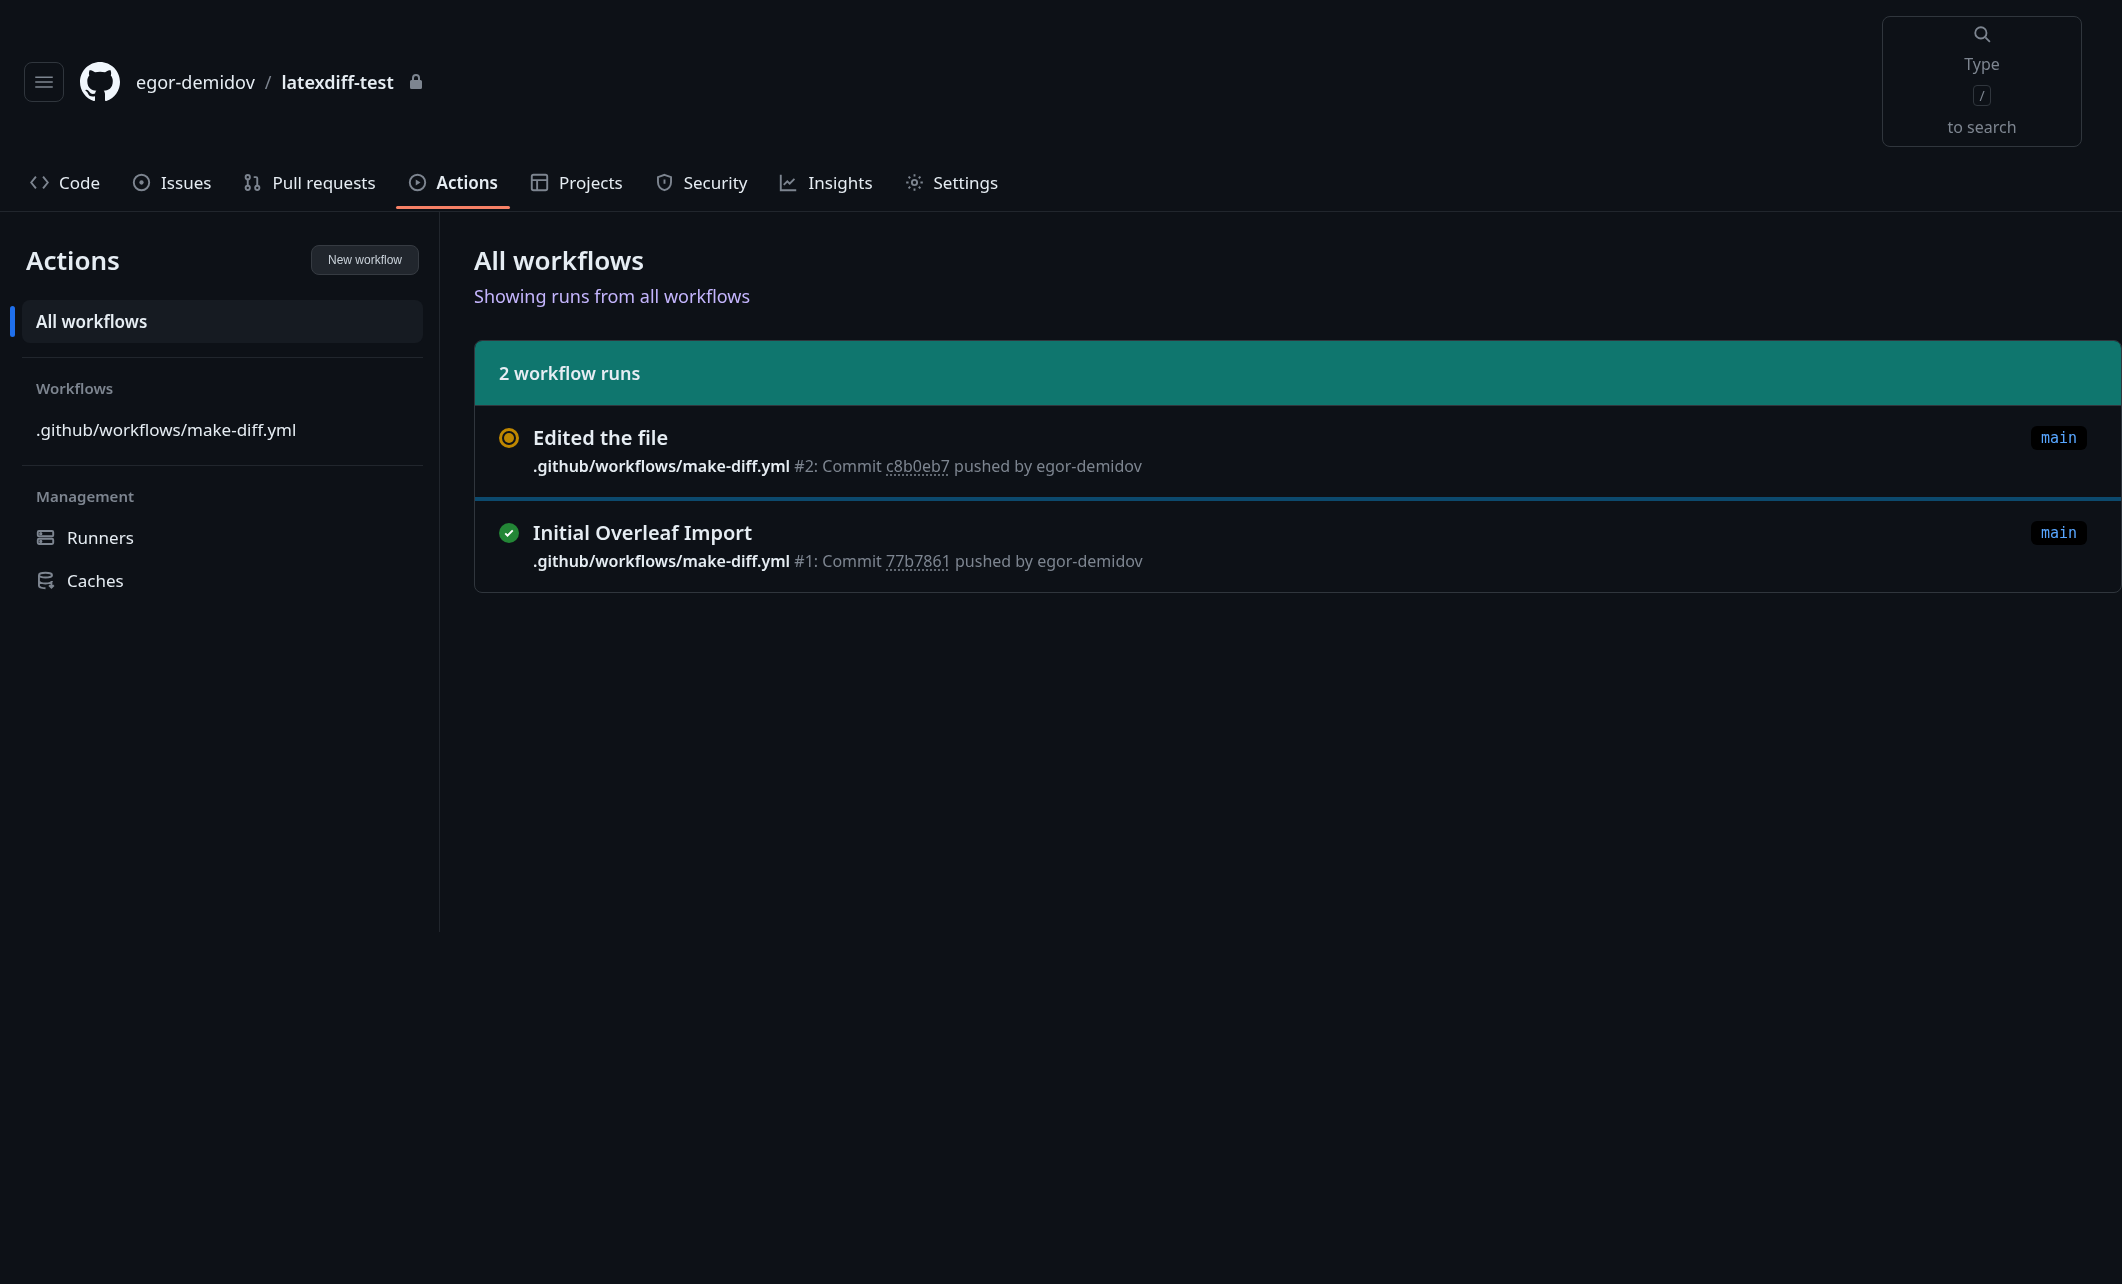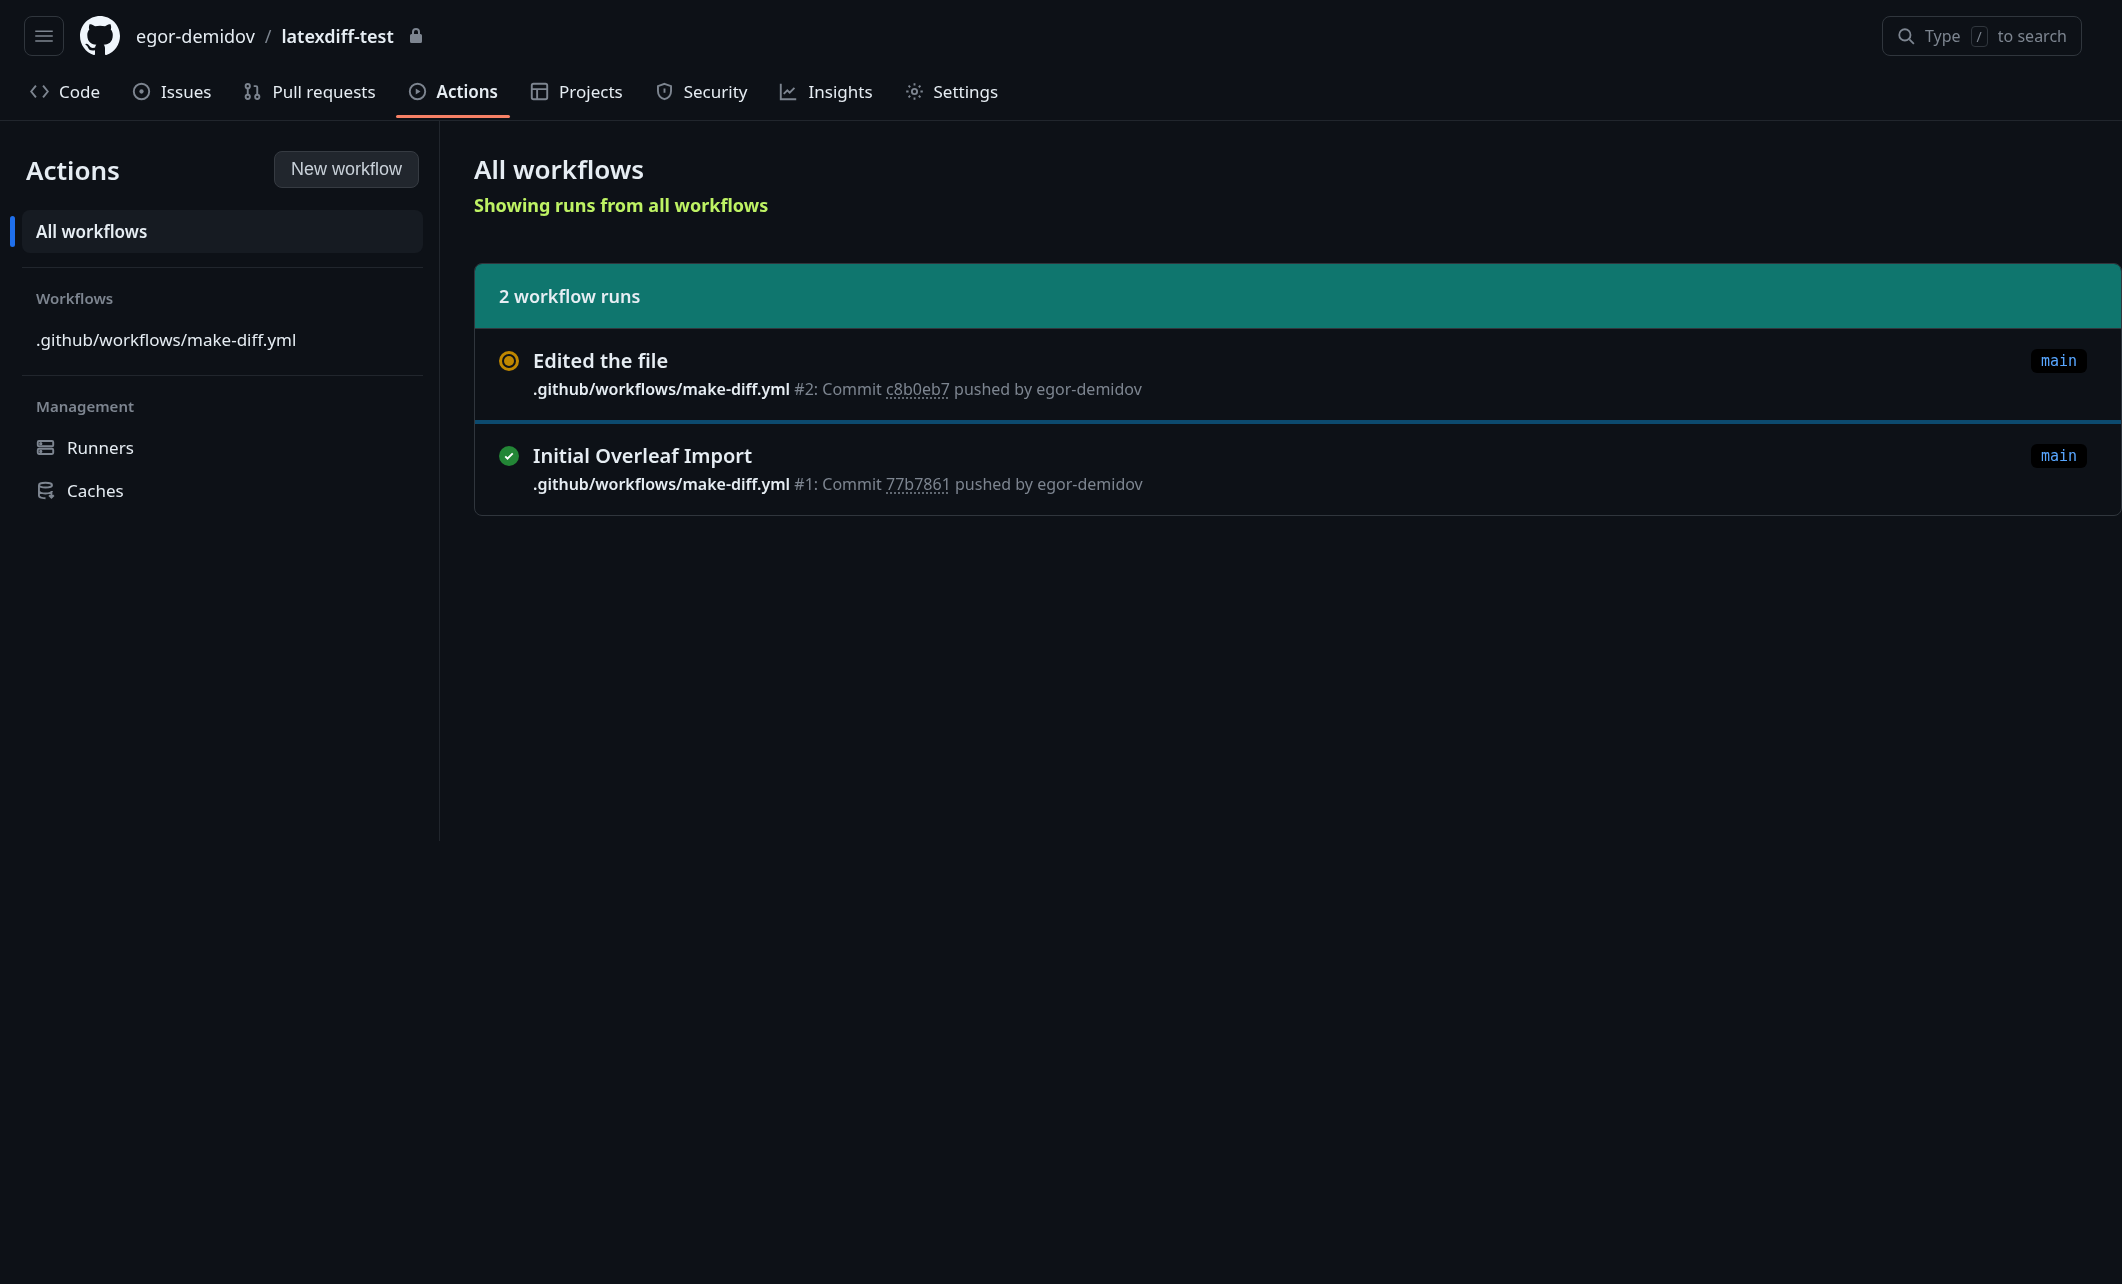--- a/index.html
+++ b/index.html
@@ -51,20 +51,21 @@
     .search-box {
       border: 1px solid #30363d;
       border-radius: 8px;
       padding: 8px 14px;
       display: flex;
       align-items: center;
       gap: 10px;
       color: #7d8590;
       font-size: 16px;
       min-width: 200px;
+      flex-direction: column;
     }
     .kbd {
       border: 1px solid #30363d;
       border-radius: 4px;
       padding: 0 5px;
       font-size: 14px;
       color:#7d8590;
     }
 
     
@@ -117,21 +118,21 @@
       margin-bottom: 22px;
       padding: 0 4px;
     }
     .sidebar-title { font-size: 26px; font-weight: 600; }
     .btn-default {
       background: #21262d;
       border: 1px solid #363b42;
       color: #c9d1d9;
       padding: 7px 16px;
       border-radius: 8px;
-      font-size: 18px;
+      font-size: 12px;
       font-weight: 500;
       cursor:pointer;
     }
     .side-item {
       padding: 10px 14px;
       border-radius: 8px;
       font-size: 17px;
       cursor: pointer;
       display:flex;
       align-items:center;
@@ -154,21 +155,21 @@
     .side-divider { height:1px; background:#21262d; margin: 14px 0; }
     .side-heading {
       color:#7d8590;
       font-size:15px;
       font-weight:600;
       padding: 6px 14px 10px;
     }
 
     
     .page-title { font-size: 26px; font-weight: 600; margin-bottom: 6px;}
-    .page-sub { color:#bef264; font-size: 18px; margin-bottom: 46px; font-weight: bold;}
+    .page-sub { color:#c4b5fd; font-size: 18px; margin-bottom: 32px;}
     .run-box {
       border: 1px solid #30363d;
       border-radius: 8px;
       overflow:hidden;
     }
     .run-head {
       background:#0f766e;
       padding: 20px 24px;
       font-size: 18px;
       font-weight: 600;

